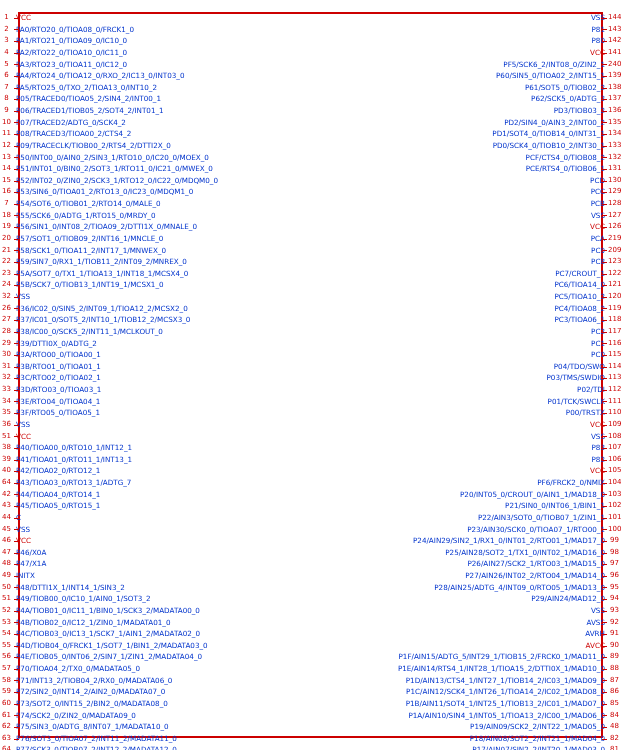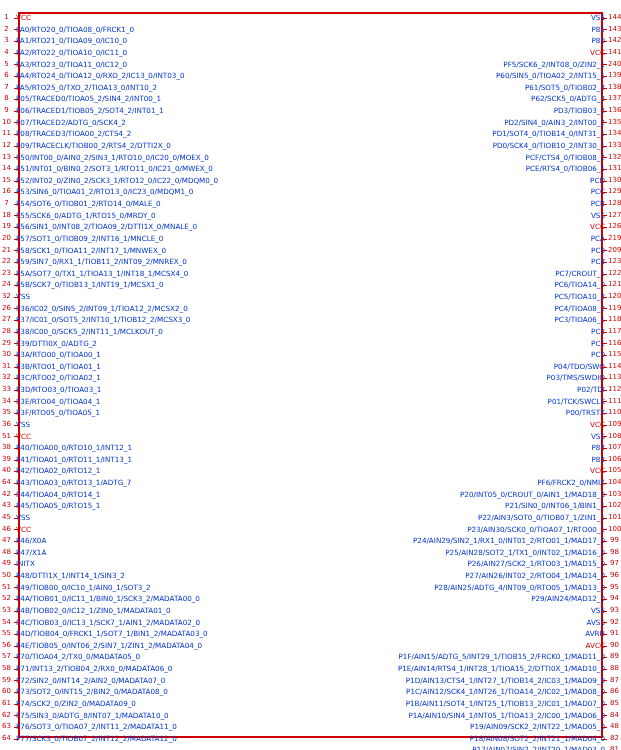--- a/index.html
+++ b/index.html
@@ -194,20 +194,24 @@
         <span class="pinnum">64</span>
         <span class="pinname">P43/TIOA03_0/RTO13_1/ADTG_7</span>
       </div>
       <div class="row left">
         <span class="pinnum">42</span>
         <span class="pinname">P44/TIOA04_0/RTO14_1</span>
       </div>
       <div class="row left">
         <span class="pinnum">43</span>
         <span class="pinname">P45/TIOA05_0/RTO15_1</span>
+      </div>
+      <div class="row left">
+        <span class="pinnum">44</span>
+        <span class="pinname">C</span>
       </div>
       <div class="row left">
         <span class="pinnum">45</span>
         <span class="pinname">VSS</span>
       </div>
       <div class="row left">
         <span class="pinnum">46</span>
         <span class="pinname pwr">VCC</span>
       </div>
       <div class="row left">

